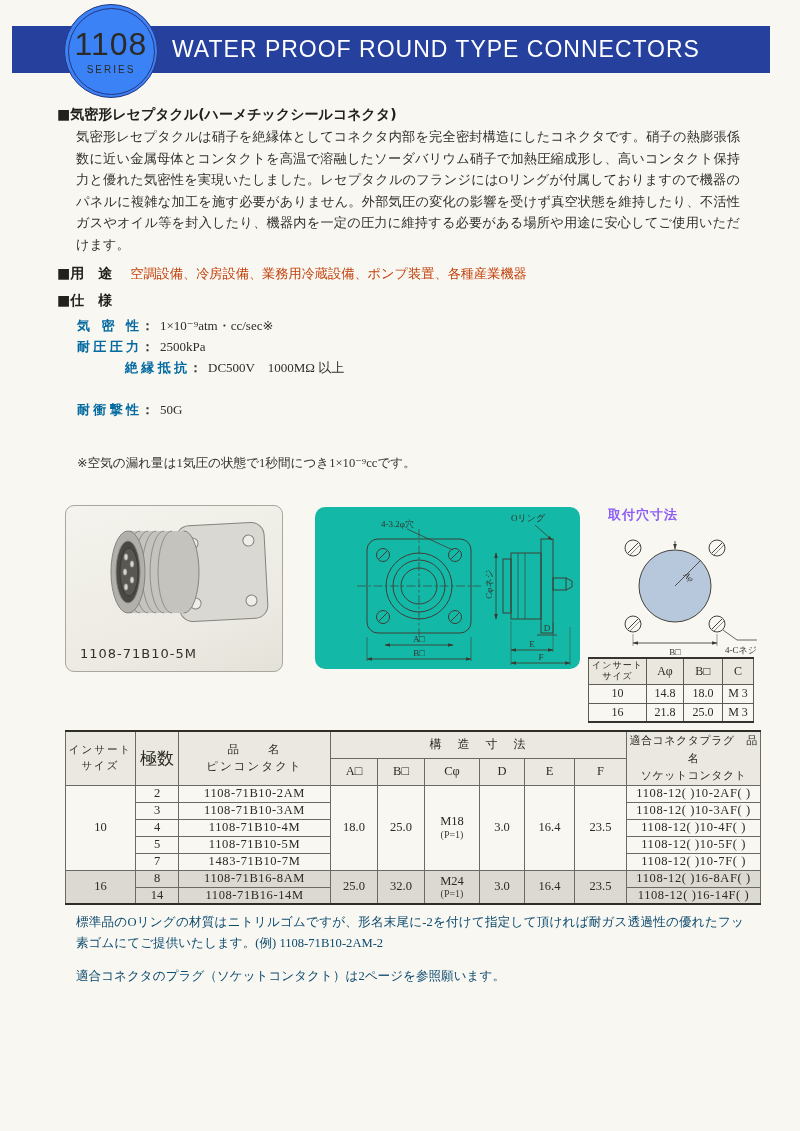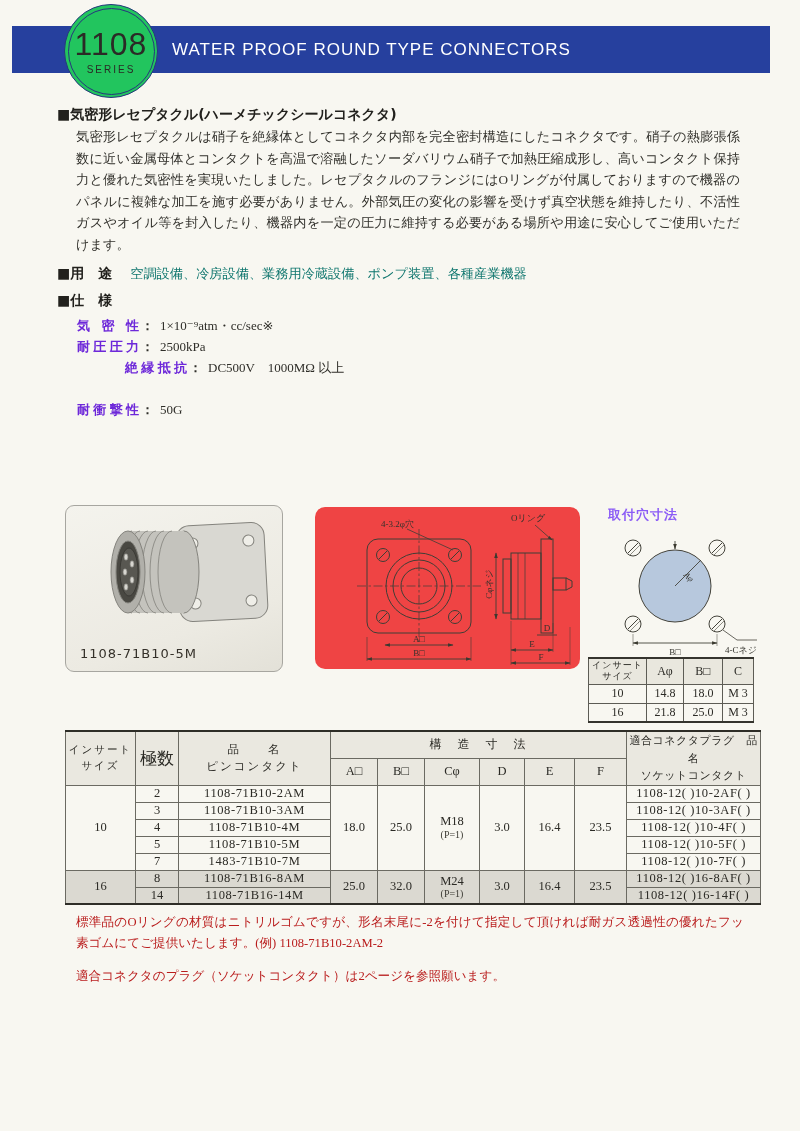--- a/index.html
+++ b/index.html
@@ -9,75 +9,75 @@
     background:#f8f7f1; overflow:hidden; color:#2c2b27;
     font-family:"Liberation Serif","DejaVu Serif","DejaVu Sans",serif;
   }
   .abs { position:absolute; }
 
   
   .banner { position:absolute; left:12px; top:26px; width:758px; height:47px; background:#26409e; }
   .banner-title {
     position:absolute; left:160px; top:0; height:47px; line-height:47px;
     color:#ffffff; font-family:"Liberation Sans","DejaVu Sans",sans-serif;
-    font-size:17px; font-weight:500; letter-spacing:1px; white-space:nowrap;
+    font-size:23px; font-weight:500; letter-spacing:1px; white-space:nowrap;
   }
   .logo-oval {
     position:absolute; right:28px; top:5px; width:98px; height:37px;
     border:2px solid #fff; border-radius:50%;
   }
   .logo-oval-inner {
     position:absolute; inset:2px; border:1px solid #fff; border-radius:50%;
     display:flex; align-items:center; justify-content:center;
     color:#fff; font-family:"Liberation Sans","DejaVu Sans",sans-serif;
     font-size:16px; font-weight:bold; letter-spacing:.5px;
   }
   .series-circle {
     position:absolute; left:64px; top:4px; width:94px; height:94px;
-    background:#22c55e; border:1.5px solid #27357e; border-radius:50%;
+    background:#3b82f6; border:1.5px solid #27357e; border-radius:50%;
   }
   .series-circle-inner {
     position:absolute; inset:2.5px; border:1px solid #27357e; border-radius:50%;
     display:flex; flex-direction:column; align-items:center; justify-content:center;
     font-family:"Liberation Sans","DejaVu Sans",sans-serif;
   }
   .series-number { font-size:32px; color:#23222000; color:#2b2a26; letter-spacing:1px; line-height:1; }
   .series-label  { font-size:10px; color:#2b2a26; letter-spacing:2px; margin-top:4px; }
 
   
   .sec-heading {
     font-family:"DejaVu Sans","Liberation Sans",sans-serif;
     font-weight:bold; font-size:14px; color:#22211d; white-space:nowrap;
   }
   .body-par {
     font-size:13.2px; line-height:21.6px; text-align:justify; color:#31302b;
   }
-  .inline-text { font-size:13.2px; color:#0f766e; font-family:"DejaVu Sans","Liberation Sans",sans-serif; font-weight:500; }
+  .inline-text { font-size:13.2px; color:#c2410c; font-family:"DejaVu Sans","Liberation Sans",sans-serif; font-weight:500; }
   .spec-row { position:absolute; left:77px; white-space:nowrap; font-size:13px; color:#2f2e29; }
   .spec-label {
     display:inline-block; width:62px; text-align:justify; text-align-last:justify;
-    font-family:Liberation Mono, monospace; font-weight:bold; color:#6d28d9;
+    font-family:Liberation Mono, monospace; font-weight:bold; color:#0369a1;
   }
   .spec-colon { font-family:"DejaVu Sans","Liberation Sans",sans-serif; font-weight:bold; padding:0 6px 0 2px; }
   .note-line { position:absolute; left:77px; font-size:12.6px; color:#34332d; white-space:nowrap; }
 
   
   .photo-box {
     position:absolute; left:65px; top:505px; width:218px; height:167px;
     background:linear-gradient(160deg,#f4f3ed 0%,#eceae2 70%,#e3e1d8 100%);
     border:1px solid #a7a6a0; border-radius:9px;
   }
   .photo-caption {
     position:absolute; left:14px; bottom:10px;
     font-family:"DejaVu Sans","Liberation Sans",sans-serif;
     font-size:13px; letter-spacing:1px; color:#343029; font-weight:500;
   }
   .diagram-box {
     position:absolute; left:315px; top:507px; width:265px; height:162px;
-    background:#ef4444; border-radius:10px;
+    background:#14b8a6; border-radius:10px;
   }
   .mount-title {
     position:absolute; left:608px; top:506px;
     font-family:"DejaVu Sans","Liberation Sans",sans-serif;
     font-weight:bold; font-size:13px; letter-spacing:1px; color:#8b5cf6;
   }
   .mount-fig { position:absolute; left:593px; top:522px; }
 
   svg text { font-family:"Liberation Serif","DejaVu Serif","DejaVu Sans",serif; fill:#33322c; }
 
@@ -108,21 +108,21 @@
   .hdr-poles  { font-size:17px; }
   .hdr-part   { font-size:11.5px; letter-spacing:2px; line-height:1.55; }
   .hdr-struct { font-size:12px; letter-spacing:2px; }
   .hdr-plug   { font-size:11px; letter-spacing:.5px; line-height:1.6; }
   .cell-part, .cell-plug { letter-spacing:.6px; font-size:12.5px; }
   .cell-c { line-height:1.05; padding-top:2px; }
   .c-pitch { font-size:10px; color:#3b3a33; }
   .g16 td { background:#dbd9d1; }
 
   
-  .footer-note { position:absolute; left:76px; width:668px; font-size:12.6px; line-height:21px; color:#b91c1c; text-align:justify; }
+  .footer-note { position:absolute; left:76px; width:668px; font-size:12.6px; line-height:21px; color:#0c4a6e; text-align:justify; }
 </style>
 </head>
 <body>
 
 <div class="page">
 
   <div class="banner">
     <div class="banner-title">WATER PROOF ROUND TYPE CONNECTORS</div>
   </div>
   <div class="series-circle">
@@ -147,20 +147,21 @@
   <div class="spec-row" style="top:338px;">
     <span class="spec-label">耐圧圧力</span><span class="spec-colon">：</span><span>2500kPa</span>
   </div>
   <div class="spec-row" style="top:359px;margin-left:48px;">
     <span class="spec-label">絶縁抵抗</span><span class="spec-colon">：</span><span>DC500V　1000MΩ 以上</span>
   </div>
   <div class="spec-row" style="top:401px;">
     <span class="spec-label">耐衝撃性</span><span class="spec-colon">：</span><span>50G</span>
   </div>
 
+  <div class="note-line" style="top:455px;">※空気の漏れ量は1気圧の状態で1秒間につき1×10⁻⁹ccです。</div>
 
   <div class="photo-box">
     <svg width="216" height="132" viewBox="0 0 216 132" style="position:absolute;left:0;top:4px;">
       <g stroke="#84837d" stroke-width="1">
         <g transform="rotate(-3 156 62)">
           <rect x="112" y="14" width="88" height="96" rx="13" fill="#d9d8d2"></rect>
           <circle cx="128" cy="32" r="5.5" fill="#efeee8"></circle>
           <circle cx="184" cy="32" r="5.5" fill="#efeee8"></circle>
           <circle cx="128" cy="92" r="5.5" fill="#efeee8"></circle>
           <circle cx="184" cy="92" r="5.5" fill="#efeee8"></circle>

